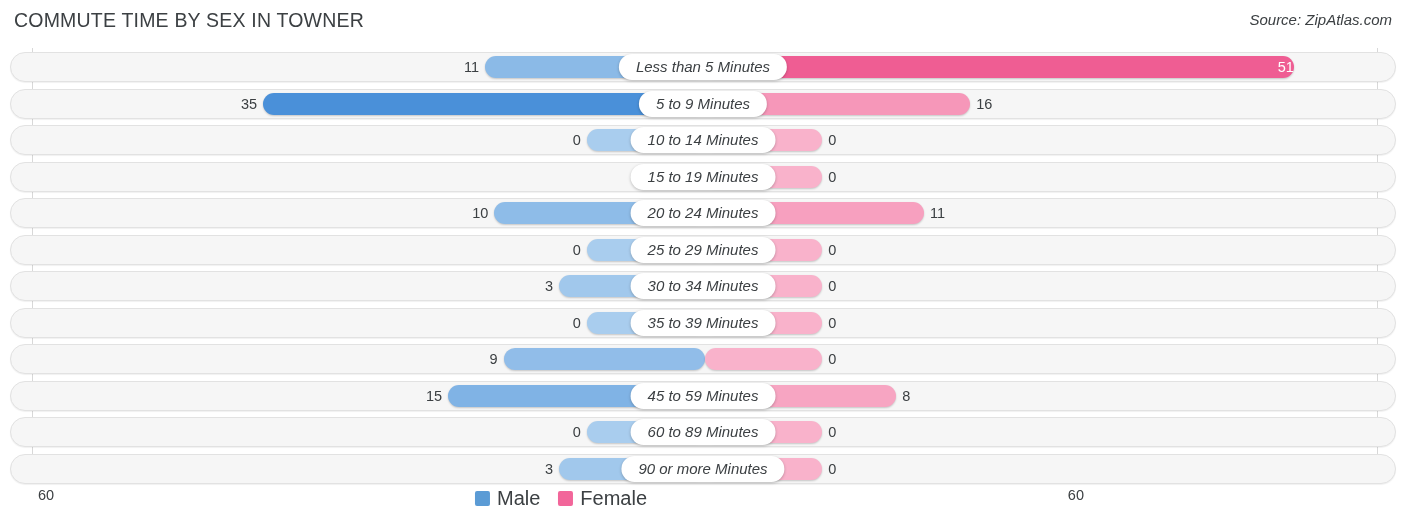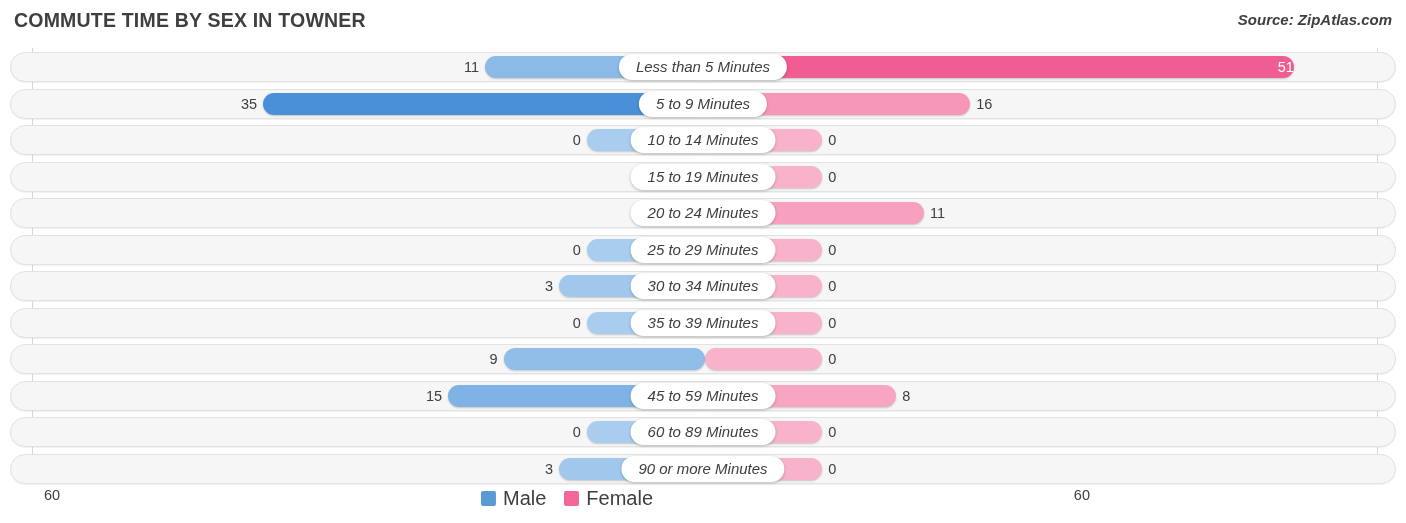--- a/index.html
+++ b/index.html
@@ -15,21 +15,20 @@
     overflow: hidden;
     position: relative;
   }
 
   
   #header {
     position: absolute;
     top: 0; left: 0;
     width: 1406px;
     height: 42px;
-    font-weight: bold;
   }
   #chart-title {
     position: absolute;
     left: 14px;
     top: 9px;
     font-size: 19.5px;
     letter-spacing: .2px;
     color: #3c4043;
     white-space: nowrap;
   }
@@ -134,21 +133,21 @@
     color: #3c4043;
     white-space: nowrap;
     box-shadow: 0 1px 3px rgba(0,0,0,.25);
     z-index: 5;
     font-style: italic;
   }
 
   
   #footer {
     position: absolute;
-    left: 8px;
+    left: 2px;
     top: 480px;
     width: 1118px;
     height: 43px;
   }
   .axis-tick {
     position: absolute;
     top: 7px;
     font-size: 14.5px;
     color: #3c4043;
   }
@@ -241,20 +240,24 @@
           <div class="half right">
             <div class="bar" style="width: 17.5%; background: rgb(249, 178, 203);"></div>
             <div class="bar-value" style="left: 17.5%;">0</div>
           </div>
         </div>
         <div class="cat-pill">15 to 19 Minutes</div>
       </div>
       <div class="row" style="top: 150px;">
         <div class="track"></div>
         <div class="bars">
+          <div class="half left">
+            <div class="bar" style="width: 31.25%; background: rgb(142, 188, 232);"></div>
+            <div class="bar-value" style="right: 31.25%;">10</div>
+          </div>
           <div class="half right">
             <div class="bar" style="width: 32.625%; background: rgb(247, 160, 191);"></div>
             <div class="bar-value" style="left: 32.625%;">11</div>
           </div>
         </div>
         <div class="cat-pill">20 to 24 Minutes</div>
       </div>
       <div class="row" style="top: 186.5px;">
         <div class="track"></div>
         <div class="bars">

